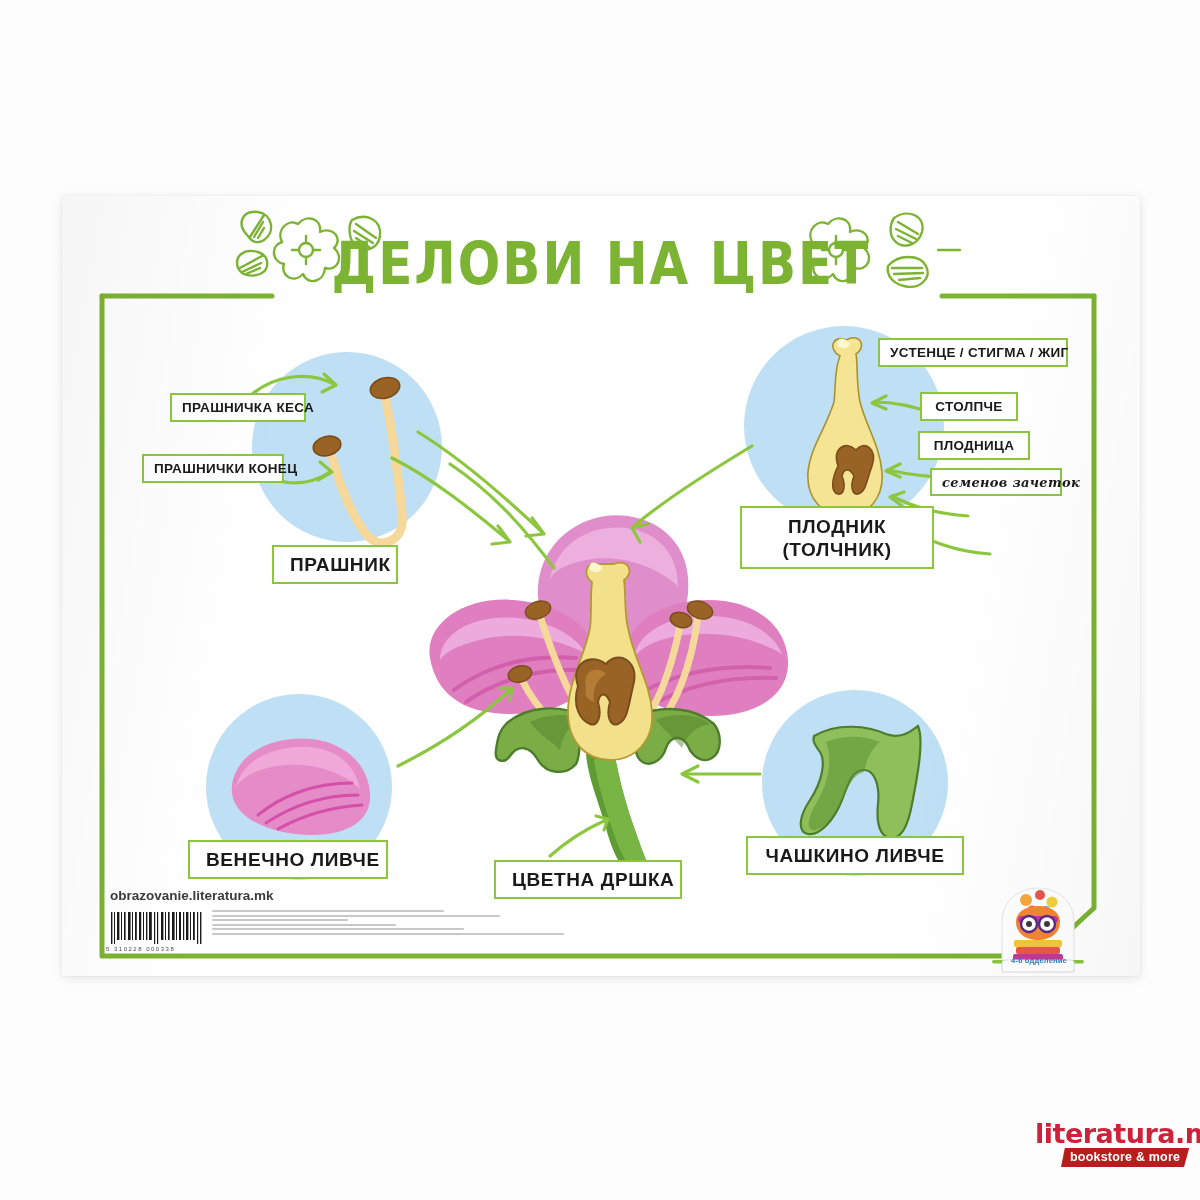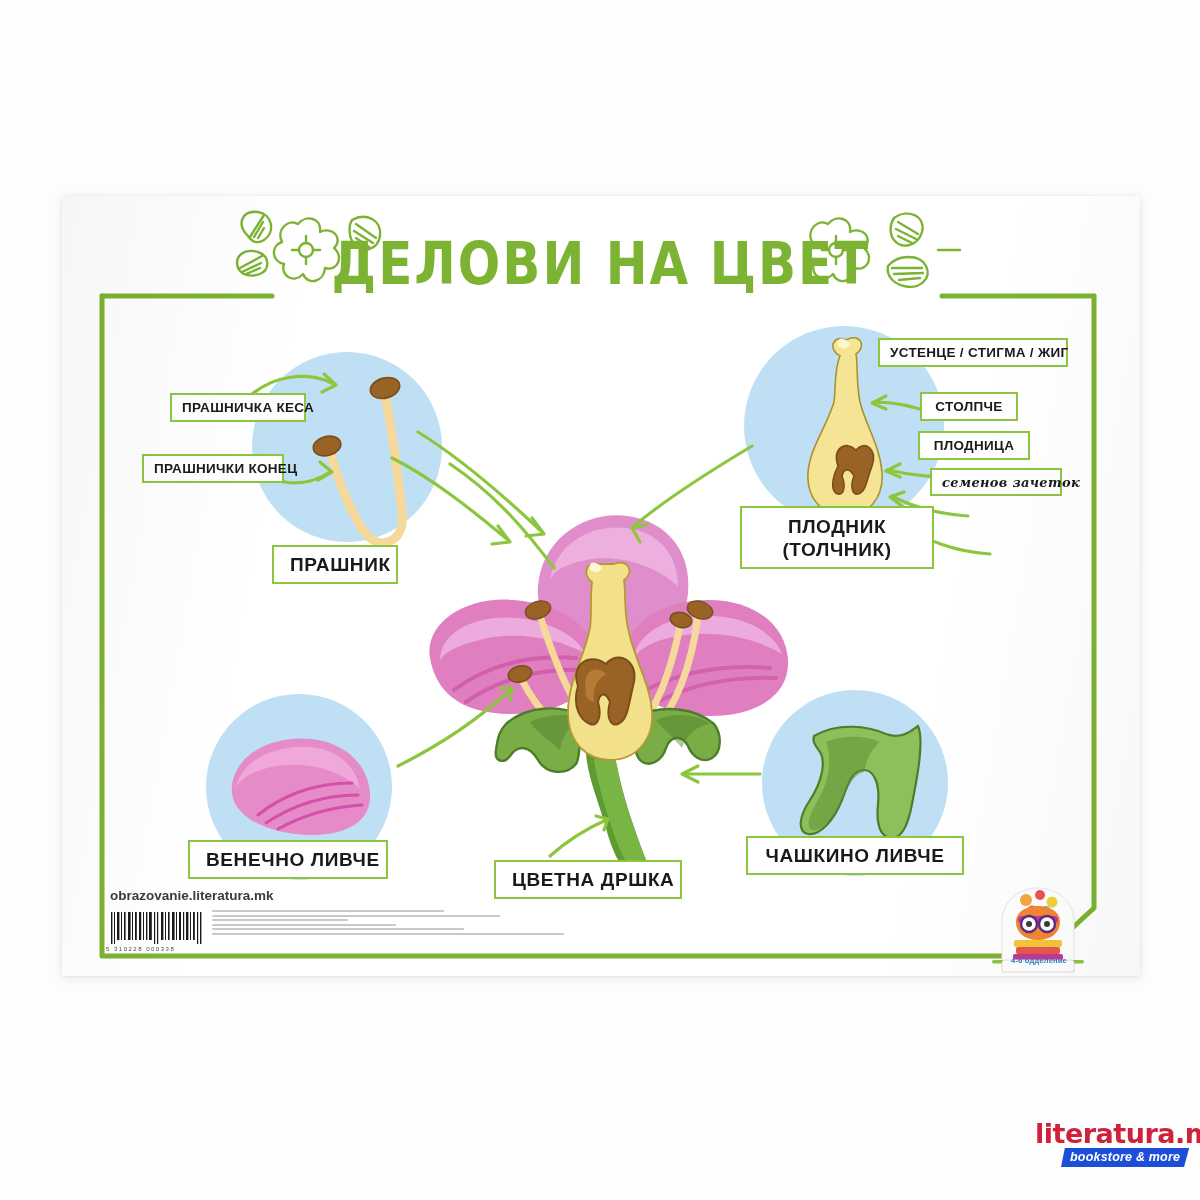--- a/index.html
+++ b/index.html
@@ -92,22 +92,22 @@
   }
 
   
   .wm{position:absolute;left:1035px;top:1120px;}
   .wm-main{
     font-family:"DejaVu Sans", sans-serif;
     font-weight:bold;font-size:27px;color:#d0213a;letter-spacing:-.5px;line-height:1;
   }
   .wm-sub{
     margin-top:1px;margin-left:26px;
-    background:#1d4ed8;color:#ffffff;
-    font-style:italic;font-weight:bold;font-size:12.5px;
+    background:#b91c1c;color:#ffffff;
+    font-weight:bold;font-size:12.5px;
     padding:2px 9px 3px 9px;letter-spacing:.2px;
     display:inline-block;
     clip-path:polygon(3% 0,100% 0,96% 100%,0 100%);
   }
   svg{display:block;overflow:visible;}
 </style>
 </head>
 <body>
 
 <div id="stage">

